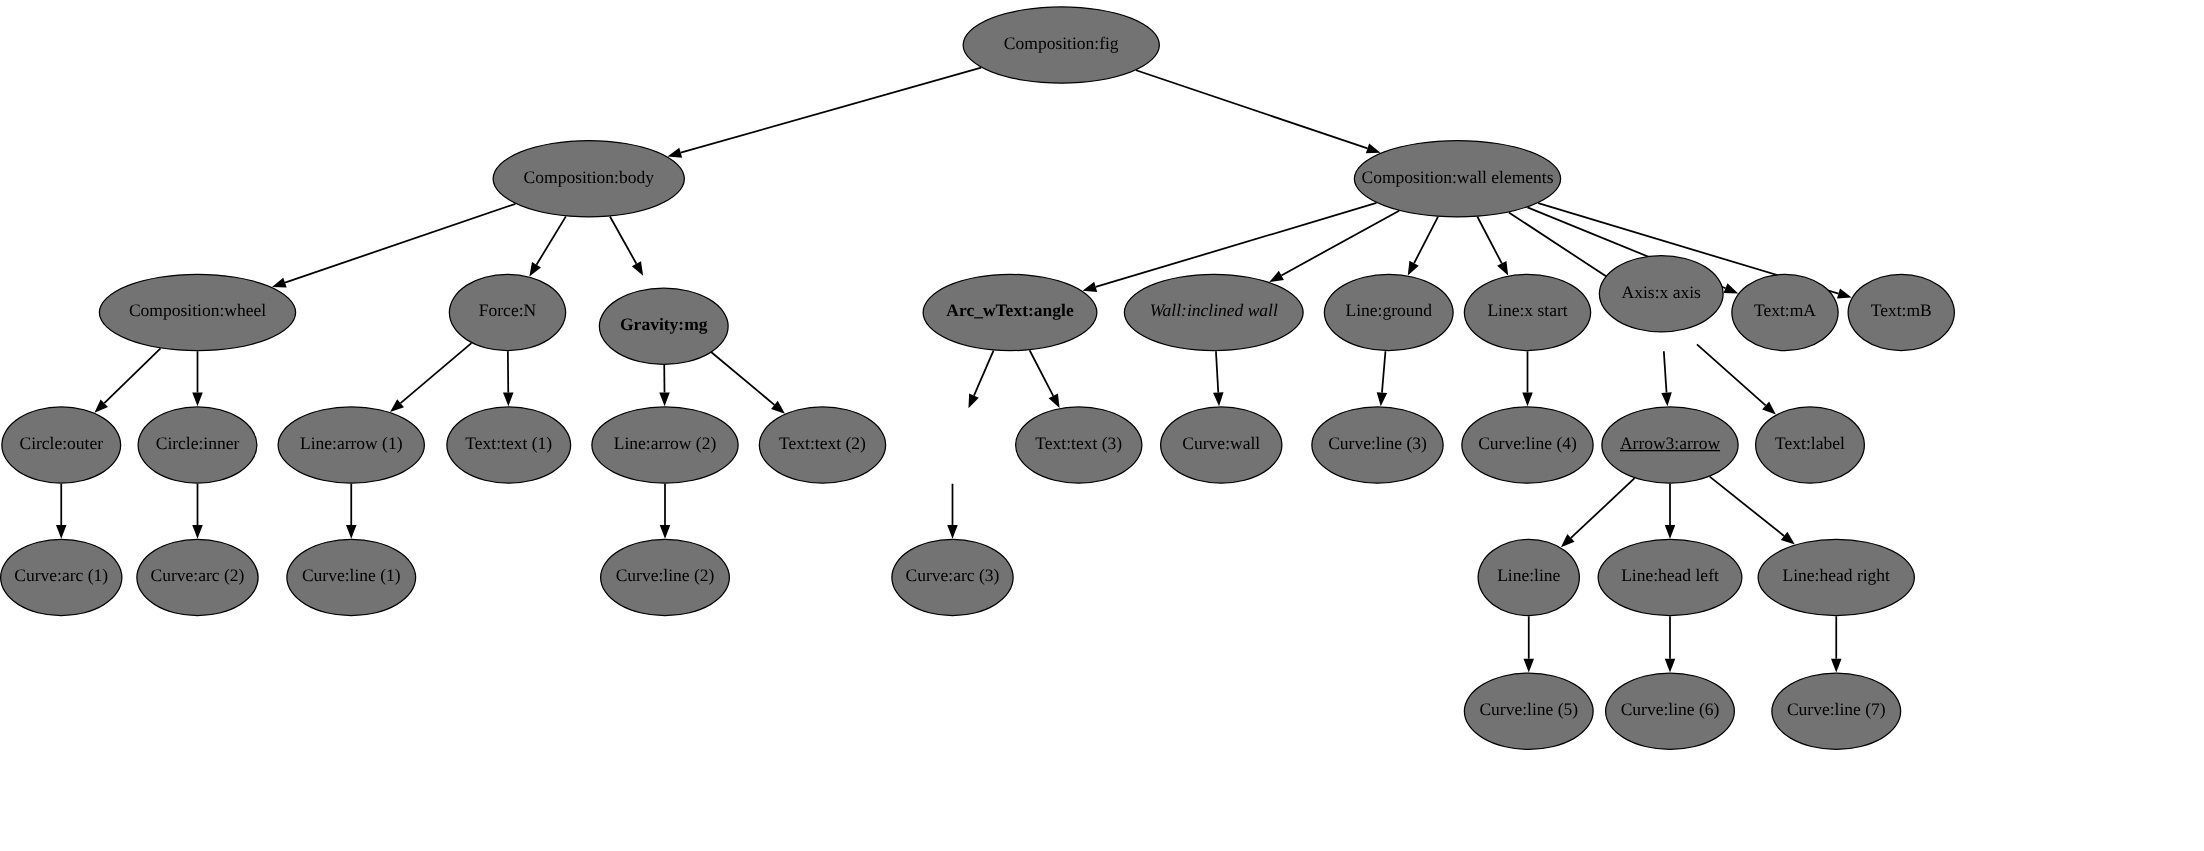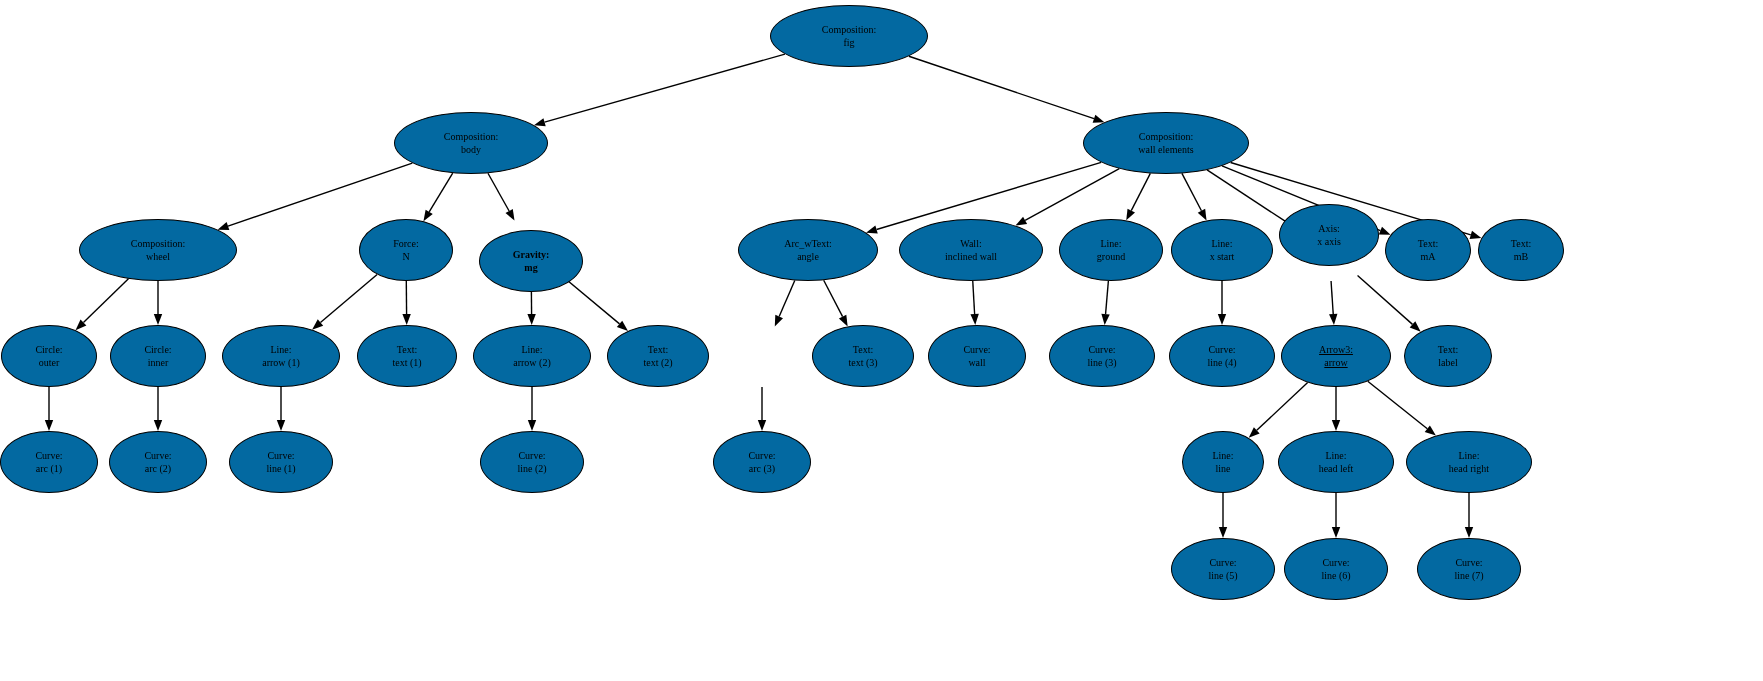--- a/index.html
+++ b/index.html
@@ -26,27 +26,27 @@
     position: absolute;
     left: 0; top: 0;
     width: 1763px;
     height: 681px;
   }
   .node {
     position: absolute;
     box-sizing: border-box;
     border: 1.3px solid #000000;
     border-radius: 50%;
-    background: #0369a1;
+    background: #737373;
     display: flex;
-    flex-direction: column;
+    flex-direction: row;
     align-items: center;
     justify-content: center;
     color: #000000;
-    font-size: 10px;
+    font-size: 14px;
     line-height: 1.32;
     text-align: center;
     white-space: nowrap;
   }
   .node .l1, .node .l2 {
     display: block;
   }
 </style>
 </head>
 <body>
@@ -216,25 +216,25 @@
         <span class="l2">wheel</span>
       </div>
       <div class="node" style="left: 359px; top: 219px; width: 94px; height: 62px;">
         <span class="l1">Force:</span>
         <span class="l2">N</span>
       </div>
       <div class="node" style="left: 479px; top: 230px; width: 104px; height: 62px; font-weight: bold;">
         <span class="l1">Gravity:</span>
         <span class="l2">mg</span>
       </div>
-      <div class="node" style="left: 738px; top: 219px; width: 140px; height: 62px;">
+      <div class="node" style="left: 738px; top: 219px; width: 140px; height: 62px; font-weight: bold;">
         <span class="l1">Arc_wText:</span>
         <span class="l2">angle</span>
       </div>
-      <div class="node" style="left: 899px; top: 219px; width: 144px; height: 62px;">
+      <div class="node" style="left: 899px; top: 219px; width: 144px; height: 62px; font-style: italic;">
         <span class="l1">Wall:</span>
         <span class="l2">inclined wall</span>
       </div>
       <div class="node" style="left: 1059px; top: 219px; width: 104px; height: 62px;">
         <span class="l1">Line:</span>
         <span class="l2">ground</span>
       </div>
       <div class="node" style="left: 1171px; top: 219px; width: 102px; height: 62px;">
         <span class="l1">Line:</span>
         <span class="l2">x start</span>

